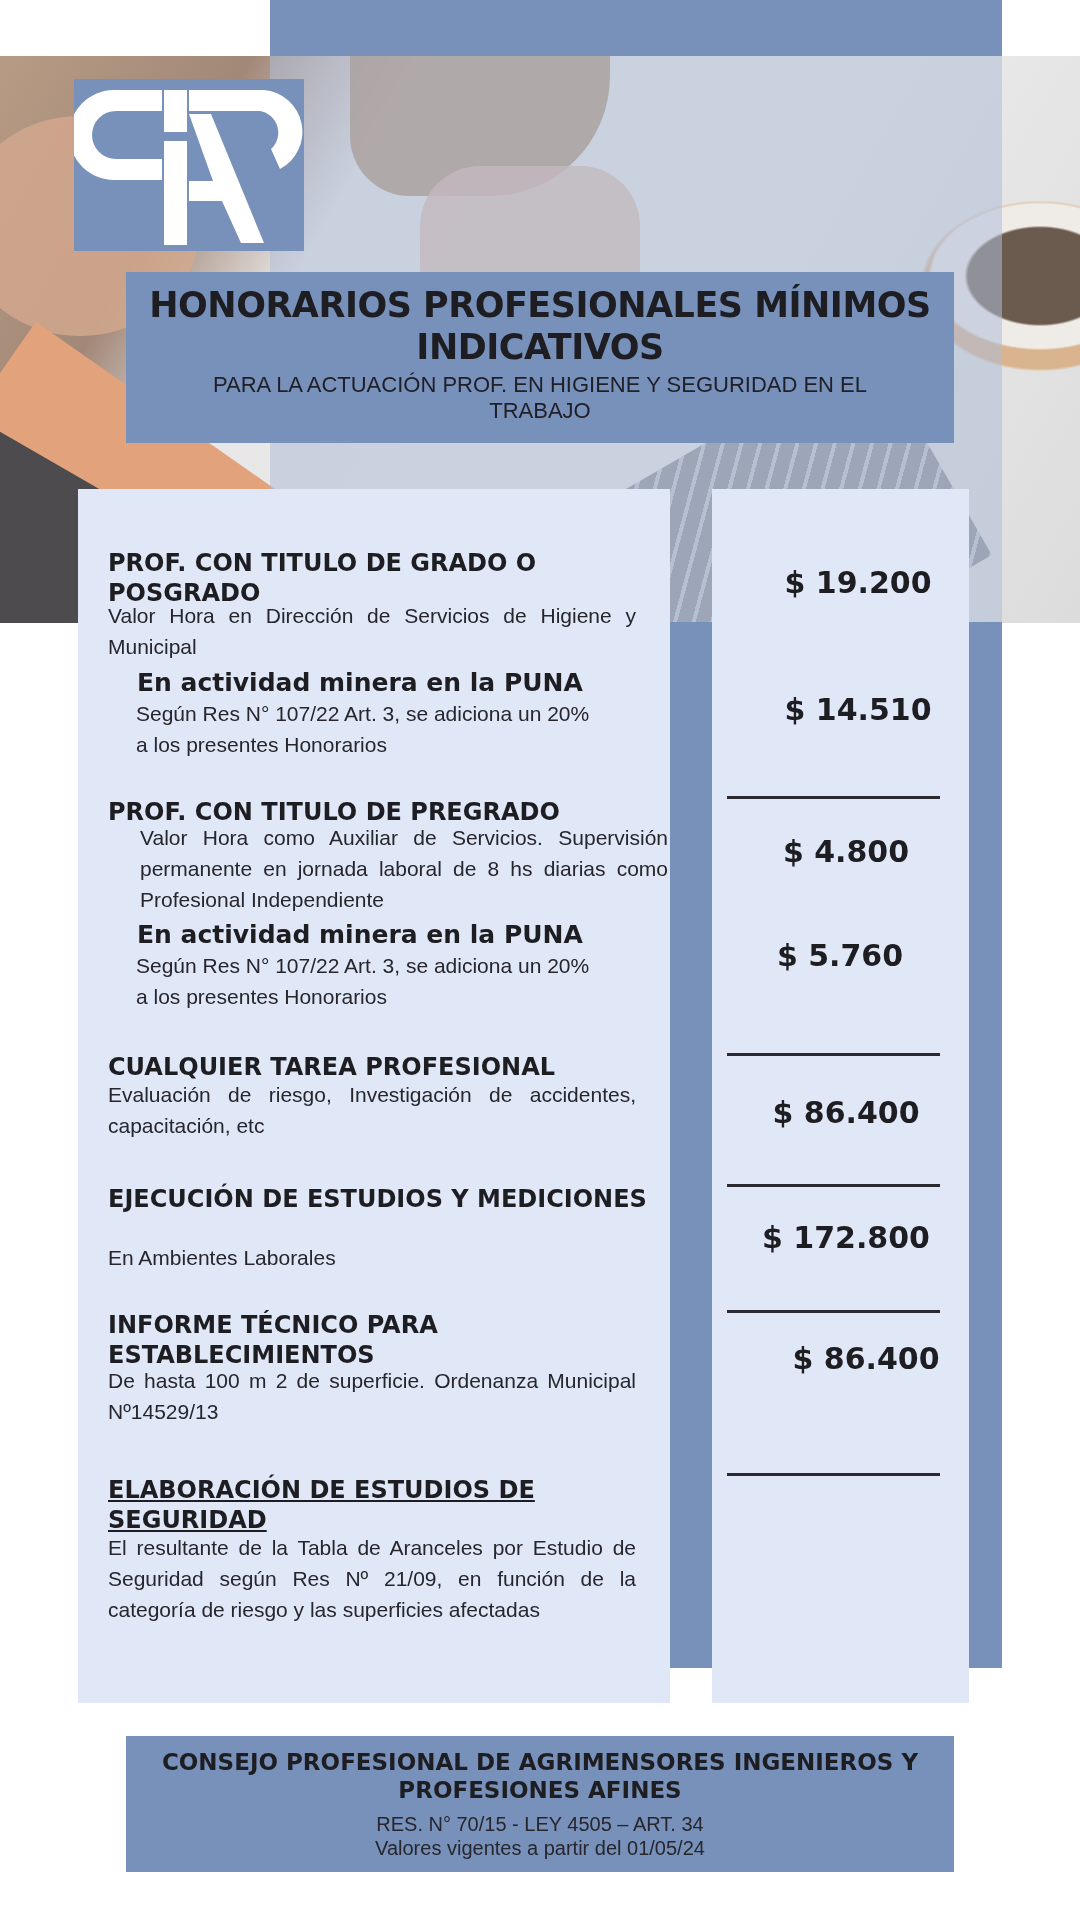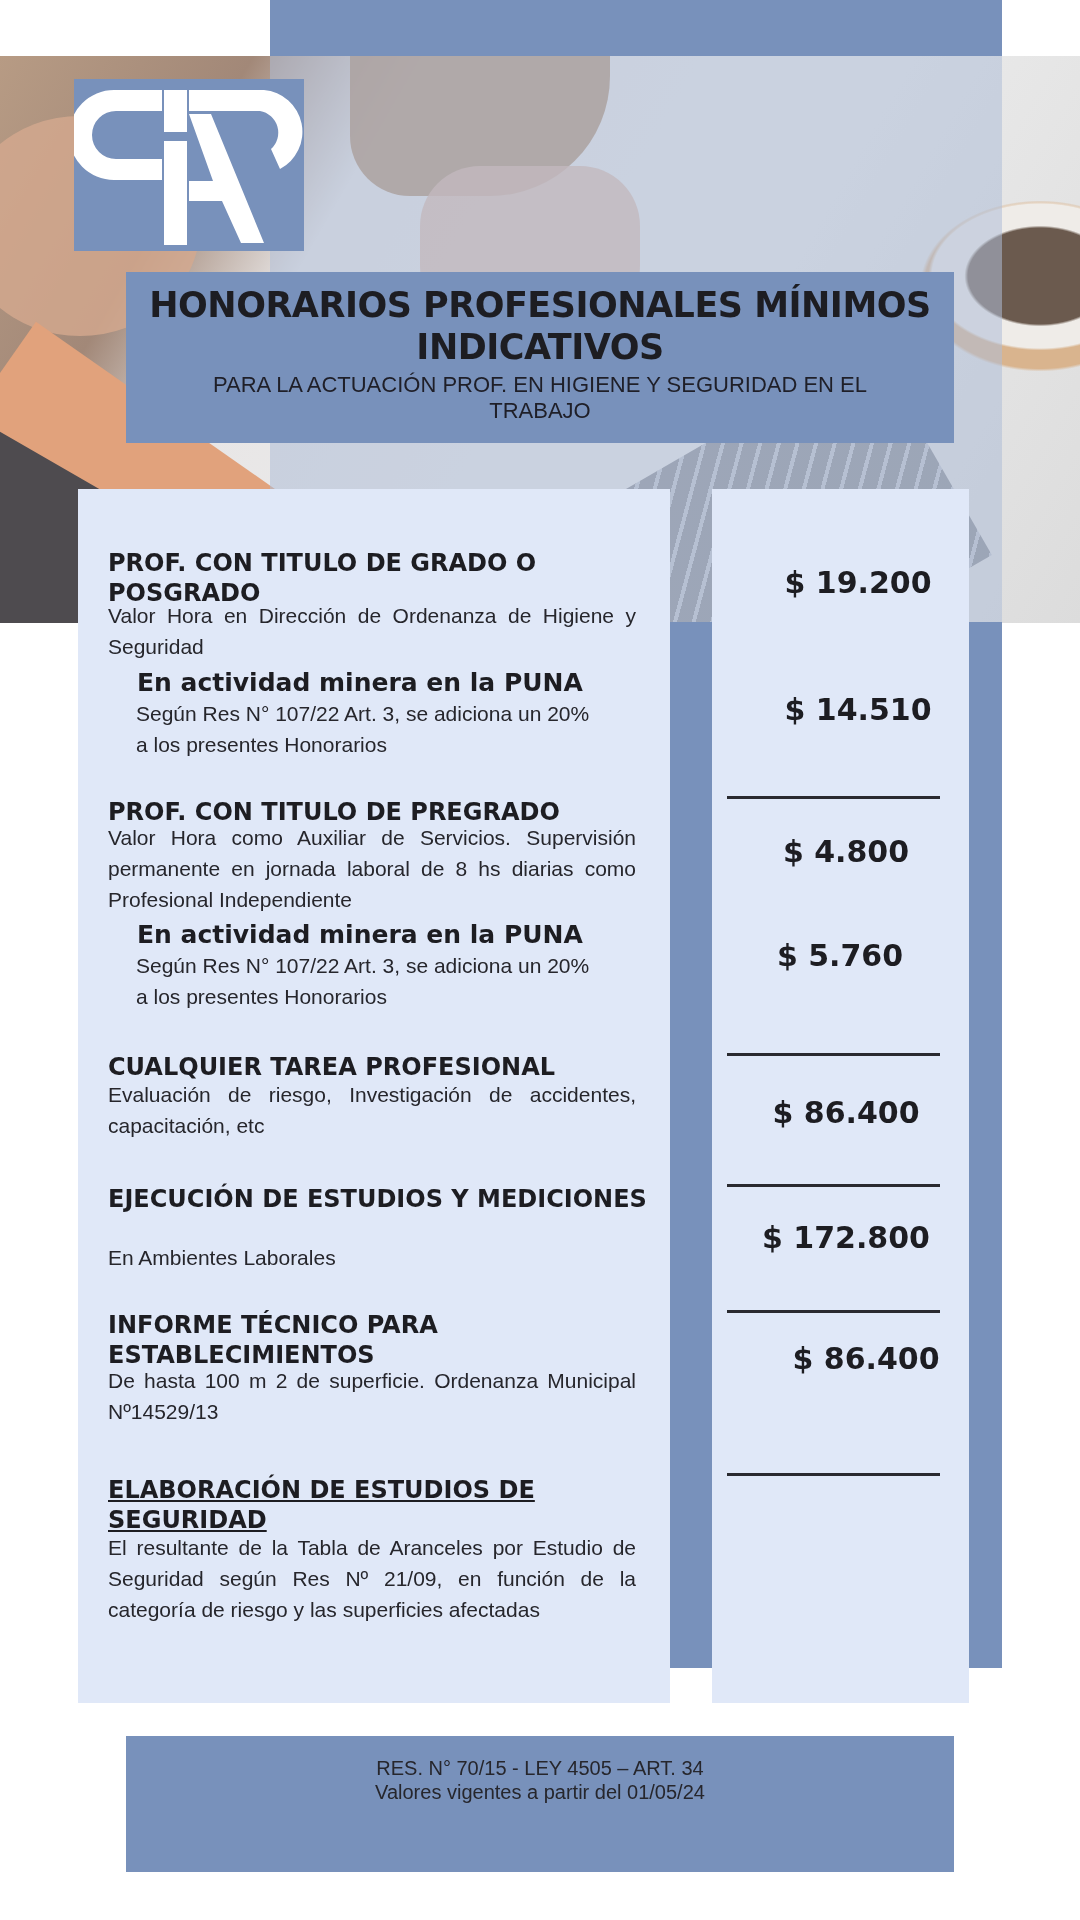--- a/index.html
+++ b/index.html
@@ -71,29 +71,29 @@
   <div class="subtitle">PARA LA ACTUACIÓN  PROF. EN HIGIENE Y SEGURIDAD EN EL TRABAJO</div>
 </div>
 
 <div class="abs blue-strip"></div>
 
 <div class="abs left-panel"></div>
 
 <div class="abs right-col"></div>
 
 <div class="sec-title" style="top:548px;">PROF. CON TITULO DE GRADO O POSGRADO</div>
-<div class="sec-desc" style="top:600px;">Valor Hora en Dirección de Ordenanza de Higiene y Seguridad</div>
+<div class="sec-desc" style="top:600px;">Valor Hora en Dirección de Servicios de Higiene y Municipal</div>
 <div class="sub-title" style="top:668px;">En actividad minera en la PUNA</div>
 <div class="sub-desc" style="top:698px;">Según Res N° 107/22 Art. 3, se adiciona un 20% a los presentes Honorarios</div>
 <div class="price" style="top:565px;">$ 19.200</div>
 <div class="price" style="top:692px;">$ 14.510</div>
 <div class="divider" style="top:796px;"></div>
 
 <div class="sec-title" style="top:797px;">PROF. CON TITULO DE PREGRADO</div>
-<div class="sec-desc" style="top:822px;">Valor Hora como Auxiliar de Servicios. Supervisión permanente en jornada laboral de 8 hs diarias como Profesional Independiente</div>
+<div class="sec-desc" style="top:822px;margin-left:32px;">Valor Hora como Auxiliar de Servicios. Supervisión permanente en jornada laboral de 8 hs diarias como Profesional Independiente</div>
 <div class="sub-title" style="top:920px;">En actividad minera en la PUNA</div>
 <div class="sub-desc" style="top:950px;">Según Res N° 107/22 Art. 3, se adiciona un 20% a los presentes Honorarios</div>
 <div class="price" style="top:834px; left:700px;">$ 4.800</div>
 <div class="price" style="top:938px; left:694px;">$ 5.760</div>
 <div class="divider" style="top:1053px;"></div>
 
 <div class="sec-title" style="top:1052px;">CUALQUIER TAREA PROFESIONAL</div>
 <div class="sec-desc" style="top:1079px;">Evaluación de riesgo, Investigación de accidentes, capacitación, etc</div>
 <div class="price" style="top:1095px; left:700px;">$ 86.400</div>
 <div class="divider" style="top:1184px;"></div>
@@ -105,15 +105,16 @@
 
 <div class="sec-title" style="top:1310px;">INFORME TÉCNICO PARA ESTABLECIMIENTOS</div>
 <div class="sec-desc" style="top:1365px;">De hasta 100 m 2 de superficie. Ordenanza Municipal Nº14529/13</div>
 <div class="price" style="top:1341px; left:720px;">$ 86.400</div>
 <div class="divider" style="top:1473px;"></div>
 
 <div class="sec-title" style="top:1475px;text-decoration:underline;">ELABORACIÓN DE ESTUDIOS DE SEGURIDAD</div>
 <div class="sec-desc" style="top:1532px;">El resultante de la Tabla de Aranceles por Estudio de Seguridad según Res Nº 21/09, en función de la categoría de riesgo y las superficies afectadas</div>
 
 <div class="abs footer">
+  <div class="footer-title">CONSEJO PROFESIONAL DE AGRIMENSORES INGENIEROS Y PROFESIONES AFINES</div>
   <div class="footer-line first">RES. N° 70/15 - LEY 4505 – ART. 34</div>
   <div class="footer-line">Valores vigentes a partir del 01/05/24</div>
 </div>
 
 </body></html>

